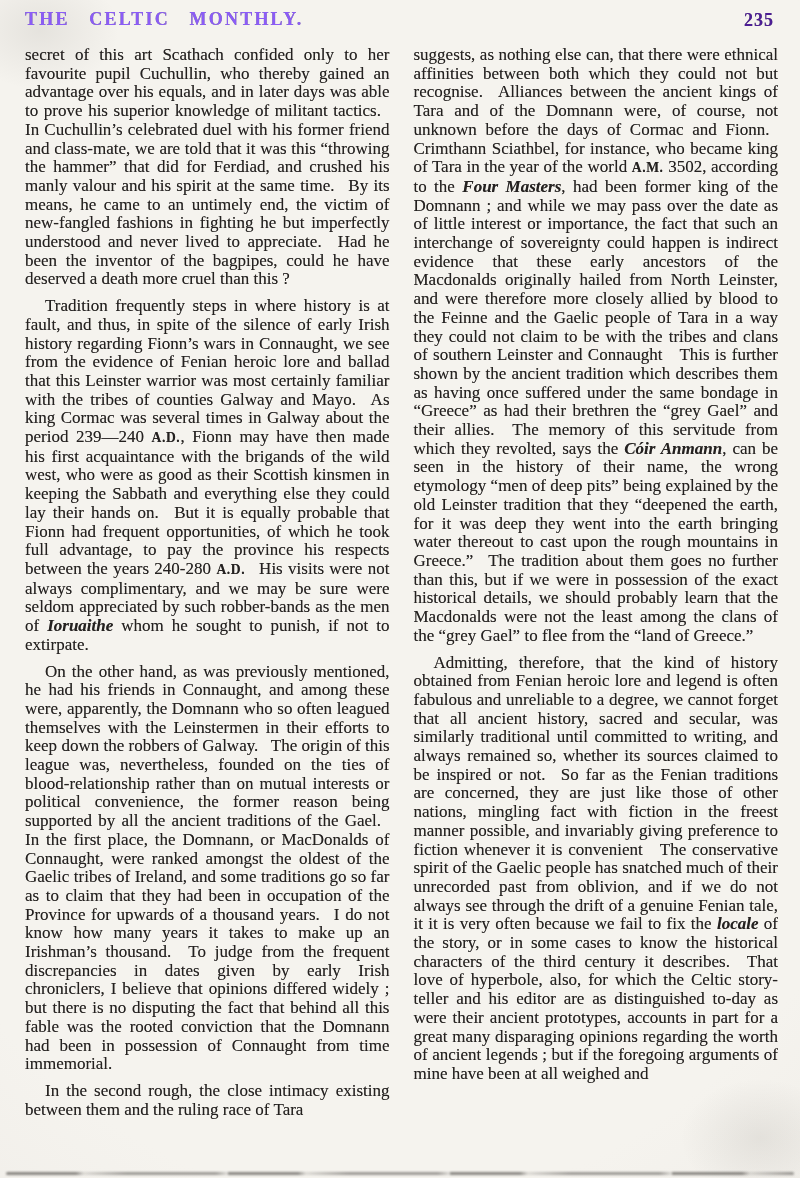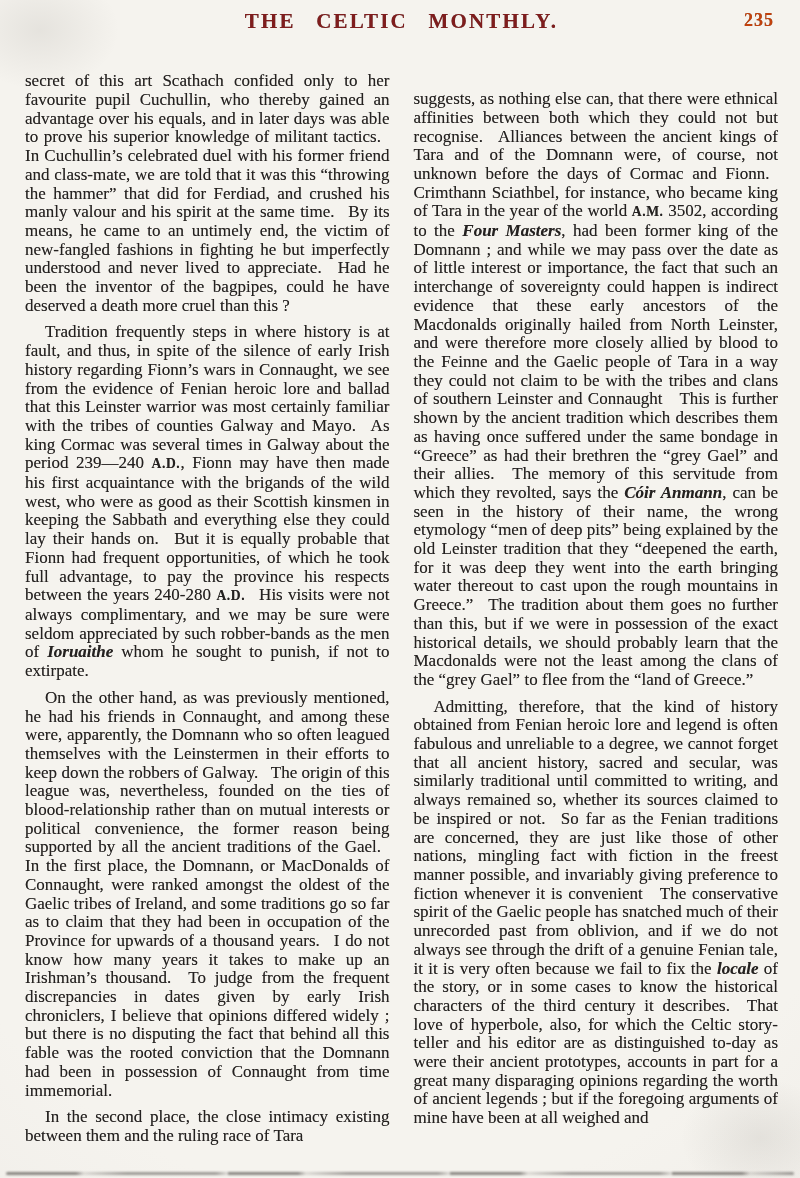--- a/index.html
+++ b/index.html
@@ -17,44 +17,42 @@
     position: absolute;
     inset: 0;
     padding: 9px 22px 0 25px;
     box-sizing: border-box;
   }
   .header {
     position: relative;
     height: 34px;
   }
   .title {
-    text-align: center;
     font-weight: bold;
-    font-size: 21px;
+    font-size: 18px;
     letter-spacing: 2.2px;
     word-spacing: 13px;
-    color: #7f1d1d;
+    color: #8b5cf6;
     text-shadow: 0 0 0.6px rgba(33,30,27,0.55);
   }
   .pagenum {
     position: absolute;
     right: 4px; top: 1px;
     font-weight: bold;
     font-size: 18px;
     letter-spacing: 1px;
-    color: #c2410c;
+    color: #4c1d95;
     text-shadow: 0 0 0.6px rgba(33,30,27,0.55);
   }
   .cols {
     display: flex;
     gap: 24px;
     margin-top: 3px;
     height: 1126px;
     overflow: hidden;
-    align-items: center;
   }
   .col {
     width: 365px;
     text-align: justify;
     font-size: 17px;
     line-height: 18.7px;
     color: #242120;
     text-shadow: 0 0 0.4px rgba(36,33,32,0.45);
   }
   p.para { margin: 0; text-indent: 0; }
@@ -89,21 +87,21 @@
 <div class="page-inner">
   <div class="header">
     <div class="title">THE CELTIC MONTHLY.</div>
     <div class="pagenum">235</div>
   </div>
   <div class="cols">
     <div class="col">
         <p class="para"><span>secret of this art Scathach confided only to her favourite pupil Cuchullin, who thereby gained an advantage over his equals, and in later days was able to prove his superior knowledge of militant tactics.  In Cuchullin’s celebrated duel with his former friend and class-mate, we are told that it was this “throwing the hammer” that did for Ferdiad, and crushed his manly valour and his spirit at the same time.  By its means, he came to an untimely end, the victim of new-fangled fashions in fighting he but imperfectly understood and never lived to appreciate.  Had he been the inventor of the bagpipes, could he have deserved a death more cruel than this ?</span></p>
         <p class="para indent"><span>Tradition frequently steps in where history is at fault, and thus, in spite of the silence of early Irish history regarding Fionn’s wars in Connaught, we see from the evidence of Fenian heroic lore and ballad that this Leinster warrior was most certainly familiar with the tribes of counties Galway and Mayo.  As king Cormac was several times in Galway about the period 239—240 </span><span class="seg-sc">A.D.</span><span>, Fionn may have then made his first acquaintance with the brigands of the wild west, who were as good as their Scottish kinsmen in keeping the Sabbath and everything else they could lay their hands on.  But it is equally probable that Fionn had frequent opportunities, of which he took full advantage, to pay the province his respects between the years 240-280 </span><span class="seg-sc">A.D.</span><span>  His visits were not always complimentary, and we may be sure were seldom appreciated by such robber-bands as the men of </span><span class="seg-i">Ioruaithe</span><span> whom he sought to punish, if not to extirpate.</span></p>
         <p class="para indent"><span>On the other hand, as was previously mentioned, he had his friends in Connaught, and among these were, apparently, the Domnann who so often leagued themselves with the Leinstermen in their efforts to keep down the robbers of Galway.  The origin of this league was, nevertheless, founded on the ties of blood-relationship rather than on mutual interests or political convenience, the former reason being supported by all the ancient traditions of the Gael.  In the first place, the Domnann, or MacDonalds of Connaught, were ranked amongst the oldest of the Gaelic tribes of Ireland, and some traditions go so far as to claim that they had been in occupation of the Province for upwards of a thousand years.  I do not know how many years it takes to make up an Irishman’s thousand.  To judge from the frequent discrepancies in dates given by early Irish chroniclers, I believe that opinions differed widely ; but there is no disputing the fact that behind all this fable was the rooted conviction that the Domnann had been in possession of Connaught from time immemorial.</span></p>
-        <p class="para indent"><span>In the second place, the close intimacy existing between them and the ruling race of Tara</span></p>
+        <p class="para indent"><span>In the second rough, the close intimacy existing between them and the ruling race of Tara</span></p>
       </div>
     <div class="col">
         <p class="para"><span>suggests, as nothing else can, that there were ethnical affinities between both which they could not but recognise.  Alliances between the ancient kings of Tara and of the Domnann were, of course, not unknown before the days of Cormac and Fionn.  Crimthann Sciathbel, for instance, who became king of Tara in the year of the world </span><span class="seg-sc">A.M.</span><span> 3502, according to the </span><span class="seg-i">Four Masters</span><span>, had been former king of the Domnann ; and while we may pass over the date as of little interest or importance, the fact that such an interchange of sovereignty could happen is indirect evidence that these early ancestors of the Macdonalds originally hailed from North Leinster, and were therefore more closely allied by blood to the Feinne and the Gaelic people of Tara in a way they could not claim to be with the tribes and clans of southern Leinster and Connaught  This is further shown by the ancient tradition which describes them as having once suffered under the same bondage in “Greece” as had their brethren the “grey Gael” and their allies.  The memory of this servitude from which they revolted, says the </span><span class="seg-i">Cóir Anmann</span><span>, can be seen in the history of their name, the wrong etymology “men of deep pits” being explained by the old Leinster tradition that they “deepened the earth, for it was deep they went into the earth bringing water thereout to cast upon the rough mountains in Greece.”  The tradition about them goes no further than this, but if we were in possession of the exact historical details, we should probably learn that the Macdonalds were not the least among the clans of the “grey Gael” to flee from the “land of Greece.”</span></p>
         <p class="para indent"><span>Admitting, therefore, that the kind of history obtained from Fenian heroic lore and legend is often fabulous and unreliable to a degree, we cannot forget that all ancient history, sacred and secular, was similarly traditional until committed to writing, and always remained so, whether its sources claimed to be inspired or not.  So far as the Fenian traditions are concerned, they are just like those of other nations, mingling fact with fiction in the freest manner possible, and invariably giving preference to fiction whenever it is convenient  The conservative spirit of the Gaelic people has snatched much of their unrecorded past from oblivion, and if we do not always see through the drift of a genuine Fenian tale, it it is very often because we fail to fix the </span><span class="seg-i">locale</span><span> of the story, or in some cases to know the historical characters of the third century it describes.  That love of hyperbole, also, for which the Celtic story-teller and his editor are as distinguished to-day as were their ancient prototypes, accounts in part for a great many disparaging opinions regarding the worth of ancient legends ; but if the foregoing arguments of mine have been at all weighed and</span></p>
       </div>
   </div>
 </div>
 
 <div class="scan-edge"></div>
 

